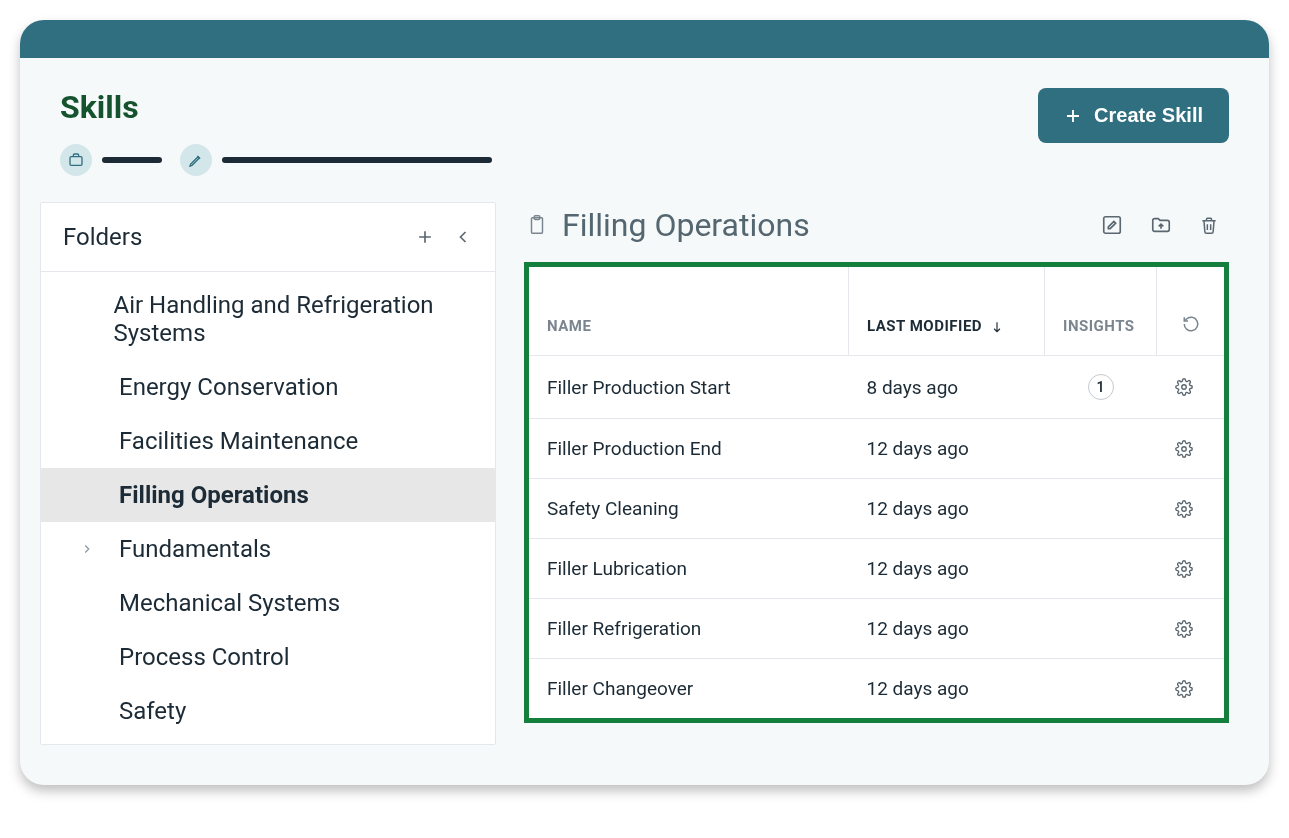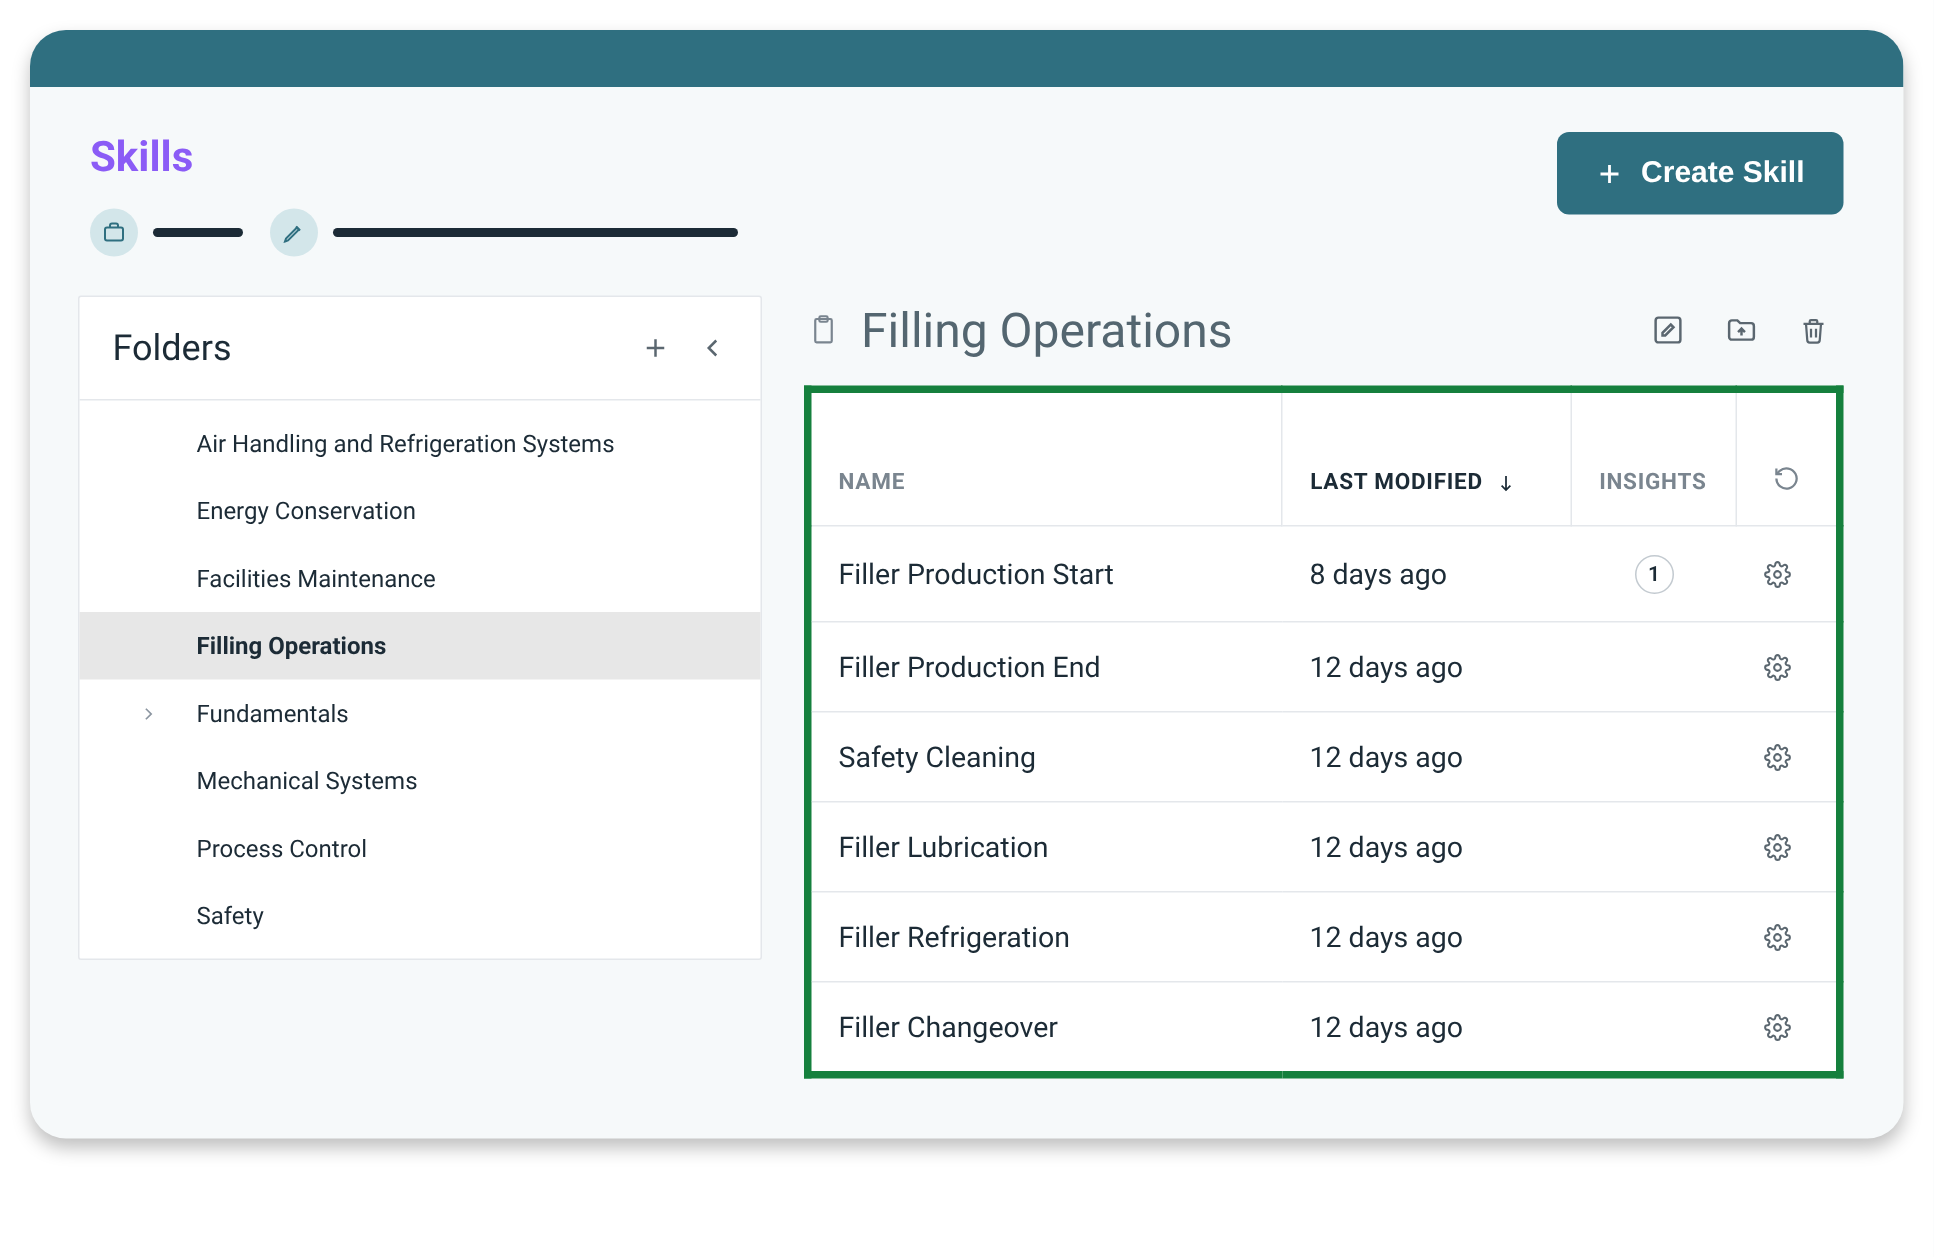--- a/index.html
+++ b/index.html
@@ -21,23 +21,23 @@
   background: #2f6f80;
 }
 .header {
   padding: 30px 40px 18px 40px;
   display: flex;
   justify-content: space-between;
   align-items: flex-start;
 }
 .header-left { flex: 1; }
 .page-title {
-  font-size: 28px;
+  font-size: 32px;
   font-weight: 700;
-  color: #8b5cf6;
+  color: #14532d;
   margin-bottom: 18px;
 }
 .tabstrip {
   display: flex;
   align-items: center;
   gap: 18px;
 }
 .tab-item {
   display: flex;
   align-items: center;
@@ -69,21 +69,21 @@
   font-weight: 600;
   display: flex;
   align-items: center;
   gap: 12px;
   cursor: pointer;
   margin-left: 42px;
 }
 .body {
   display: flex;
   gap: 28px;
-  padding: 8px 40px 40px 32px;
+  padding: 8px 40px 40px 20px;
   align-items: flex-start;
 }
 .sidebar {
   width: 456px;
   background: #fff;
   border: 1px solid #e4e7eb;
   border-radius: 2px;
 }
 .sidebar-header {
   display: flex;
@@ -100,21 +100,21 @@
 .sidebar-header-actions {
   display: flex;
   gap: 18px;
   color: #5b6770;
 }
 .folder-list { padding: 6px 0; }
 .folder-item {
   display: flex;
   align-items: center;
   padding: 13px 18px 13px 18px;
-  font-size: 16px;
+  font-size: 24px;
   color: #1c2b36;
   cursor: pointer;
 }
 .folder-chevron {
   width: 20px;
   display: inline-flex;
   justify-content: center;
   color: #8b95a0;
   margin-right: 4px;
   margin-left: 18px;

